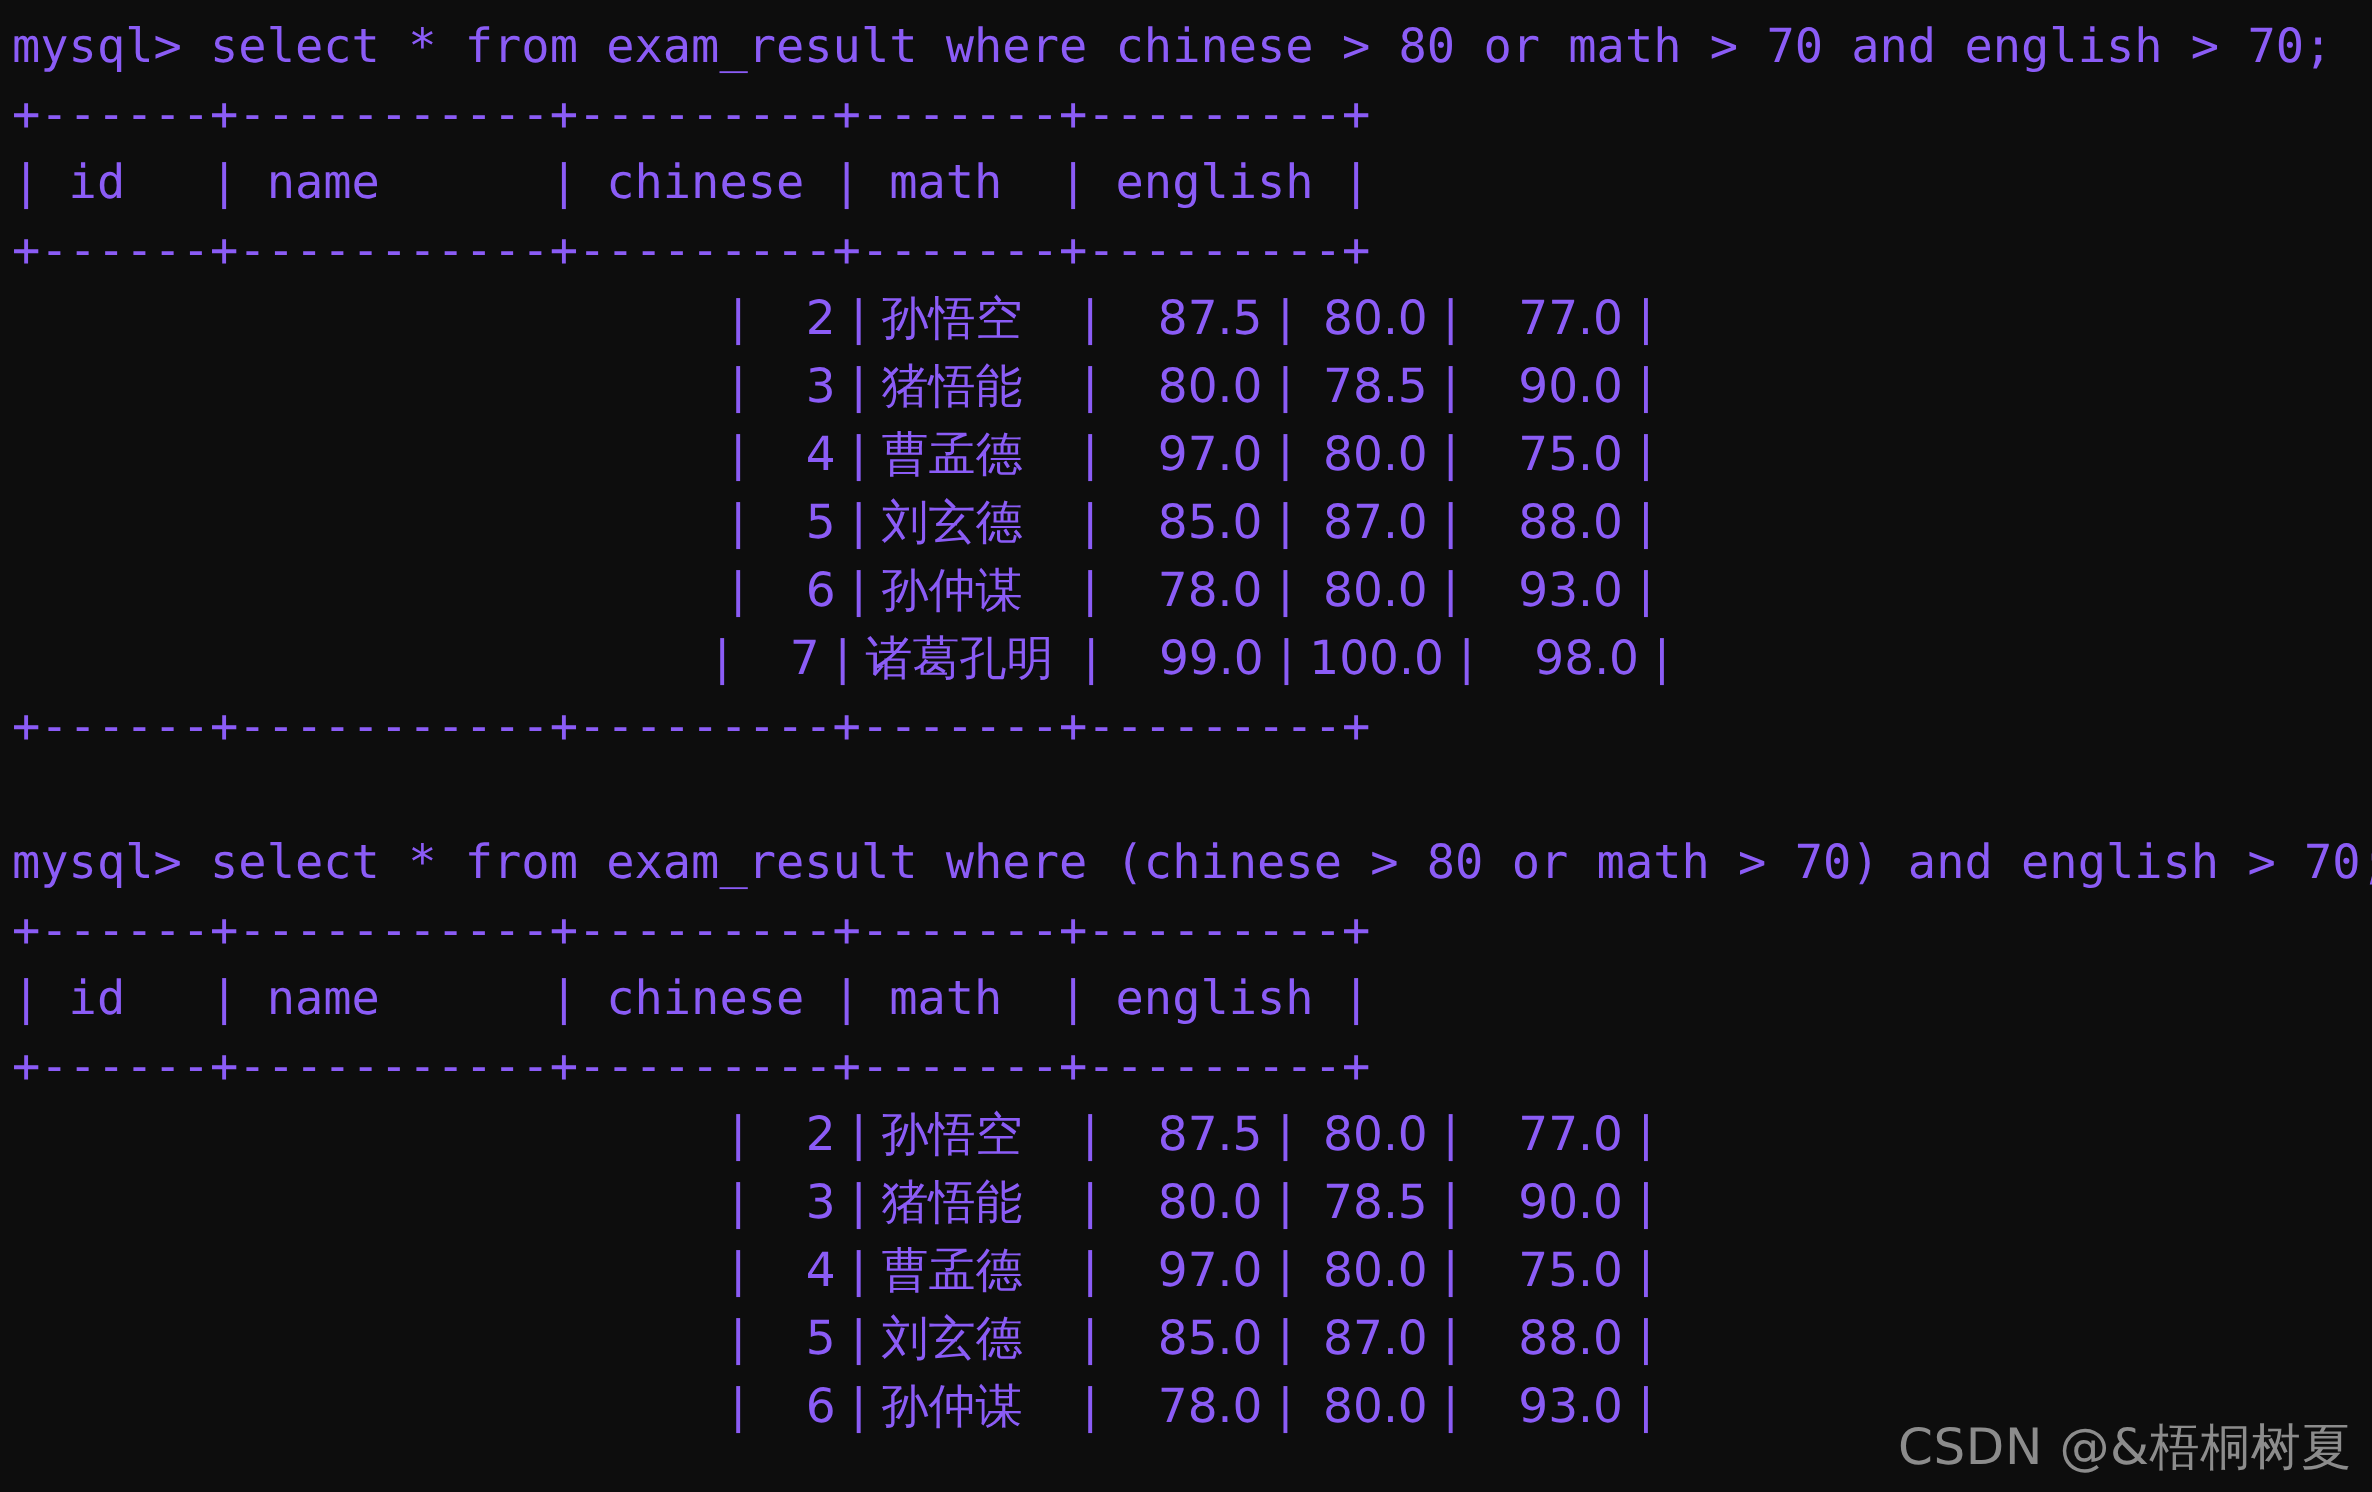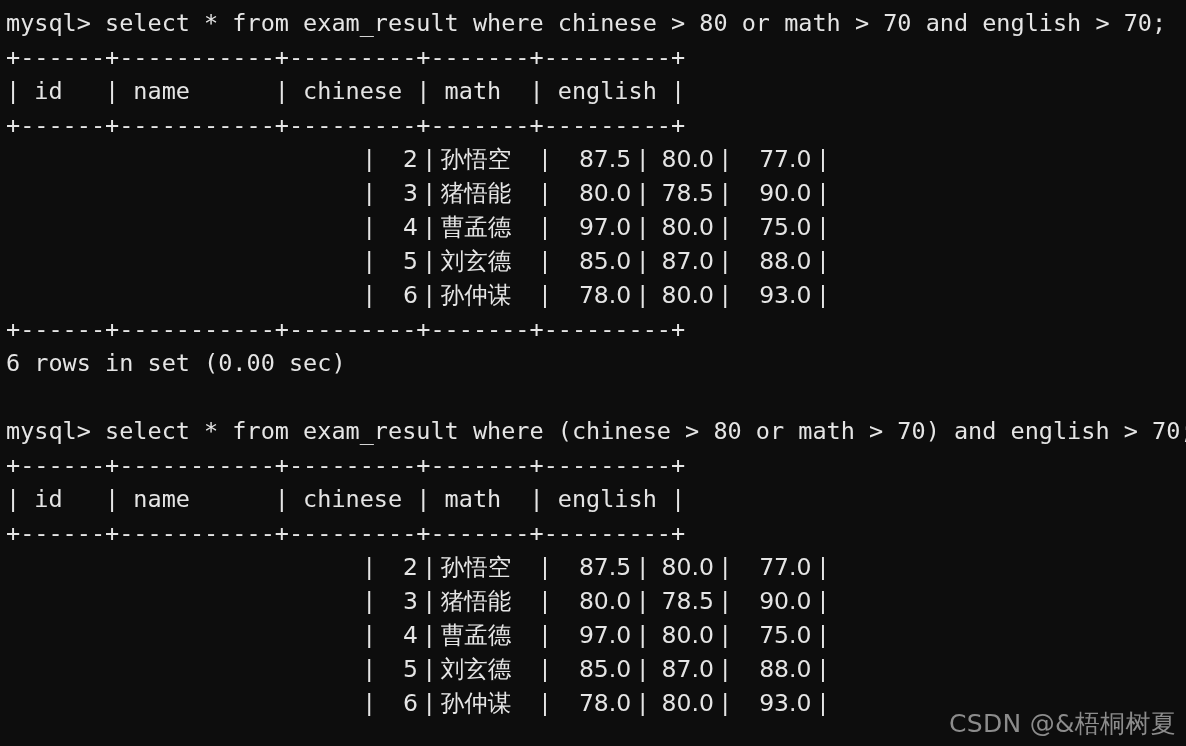--- a/index.html
+++ b/index.html
@@ -22,21 +22,21 @@
     height: 746px;
     background: #0d0d0d;
     padding: 6px 0 0 6px;
     box-sizing: border-box;
   }
   .line {
     font-family: "DejaVu Sans Mono", "Liberation Mono", monospace;
     font-size: 23.5px;
     line-height: 34px;
     height: 34px;
-    color: #e5e5e5;
+    color: #8b5cf6;
     white-space: pre;
     letter-spacing: 0px;
     font-weight: 400;
   }
   .line.blank {
     height: 34px;
   }
   .cjk {
     font-family: "DejaVu Sans", "Liberation Sans", sans-serif;
     text-align: center;
@@ -59,22 +59,22 @@
 
   <div class="line">mysql&gt; select * from exam_result where chinese &gt; 80 or math &gt; 70 and english &gt; 70;</div>
   <div class="line">+------+-----------+---------+-------+---------+</div>
   <div class="line">| id   | name      | chinese | math  | english |</div>
   <div class="line">+------+-----------+---------+-------+---------+</div>
   <div class="line cjk">|    2 | 孙悟空    |    87.5 |  80.0 |    77.0 |</div>
   <div class="line cjk">|    3 | 猪悟能    |    80.0 |  78.5 |    90.0 |</div>
   <div class="line cjk">|    4 | 曹孟德    |    97.0 |  80.0 |    75.0 |</div>
   <div class="line cjk">|    5 | 刘玄德    |    85.0 |  87.0 |    88.0 |</div>
   <div class="line cjk">|    6 | 孙仲谋    |    78.0 |  80.0 |    93.0 |</div>
+  <div class="line cjk">|    7 | 诸葛孔明  |    99.0 | 100.0 |    98.0 |</div>
   <div class="line">+------+-----------+---------+-------+---------+</div>
-  <div class="line">6 rows in set (0.00 sec)</div>
 
   <div class="line blank"></div>
 
   <div class="line">mysql&gt; select * from exam_result where (chinese &gt; 80 or math &gt; 70) and english &gt; 70;</div>
   <div class="line">+------+-----------+---------+-------+---------+</div>
   <div class="line">| id   | name      | chinese | math  | english |</div>
   <div class="line">+------+-----------+---------+-------+---------+</div>
   <div class="line cjk">|    2 | 孙悟空    |    87.5 |  80.0 |    77.0 |</div>
   <div class="line cjk">|    3 | 猪悟能    |    80.0 |  78.5 |    90.0 |</div>
   <div class="line cjk">|    4 | 曹孟德    |    97.0 |  80.0 |    75.0 |</div>

